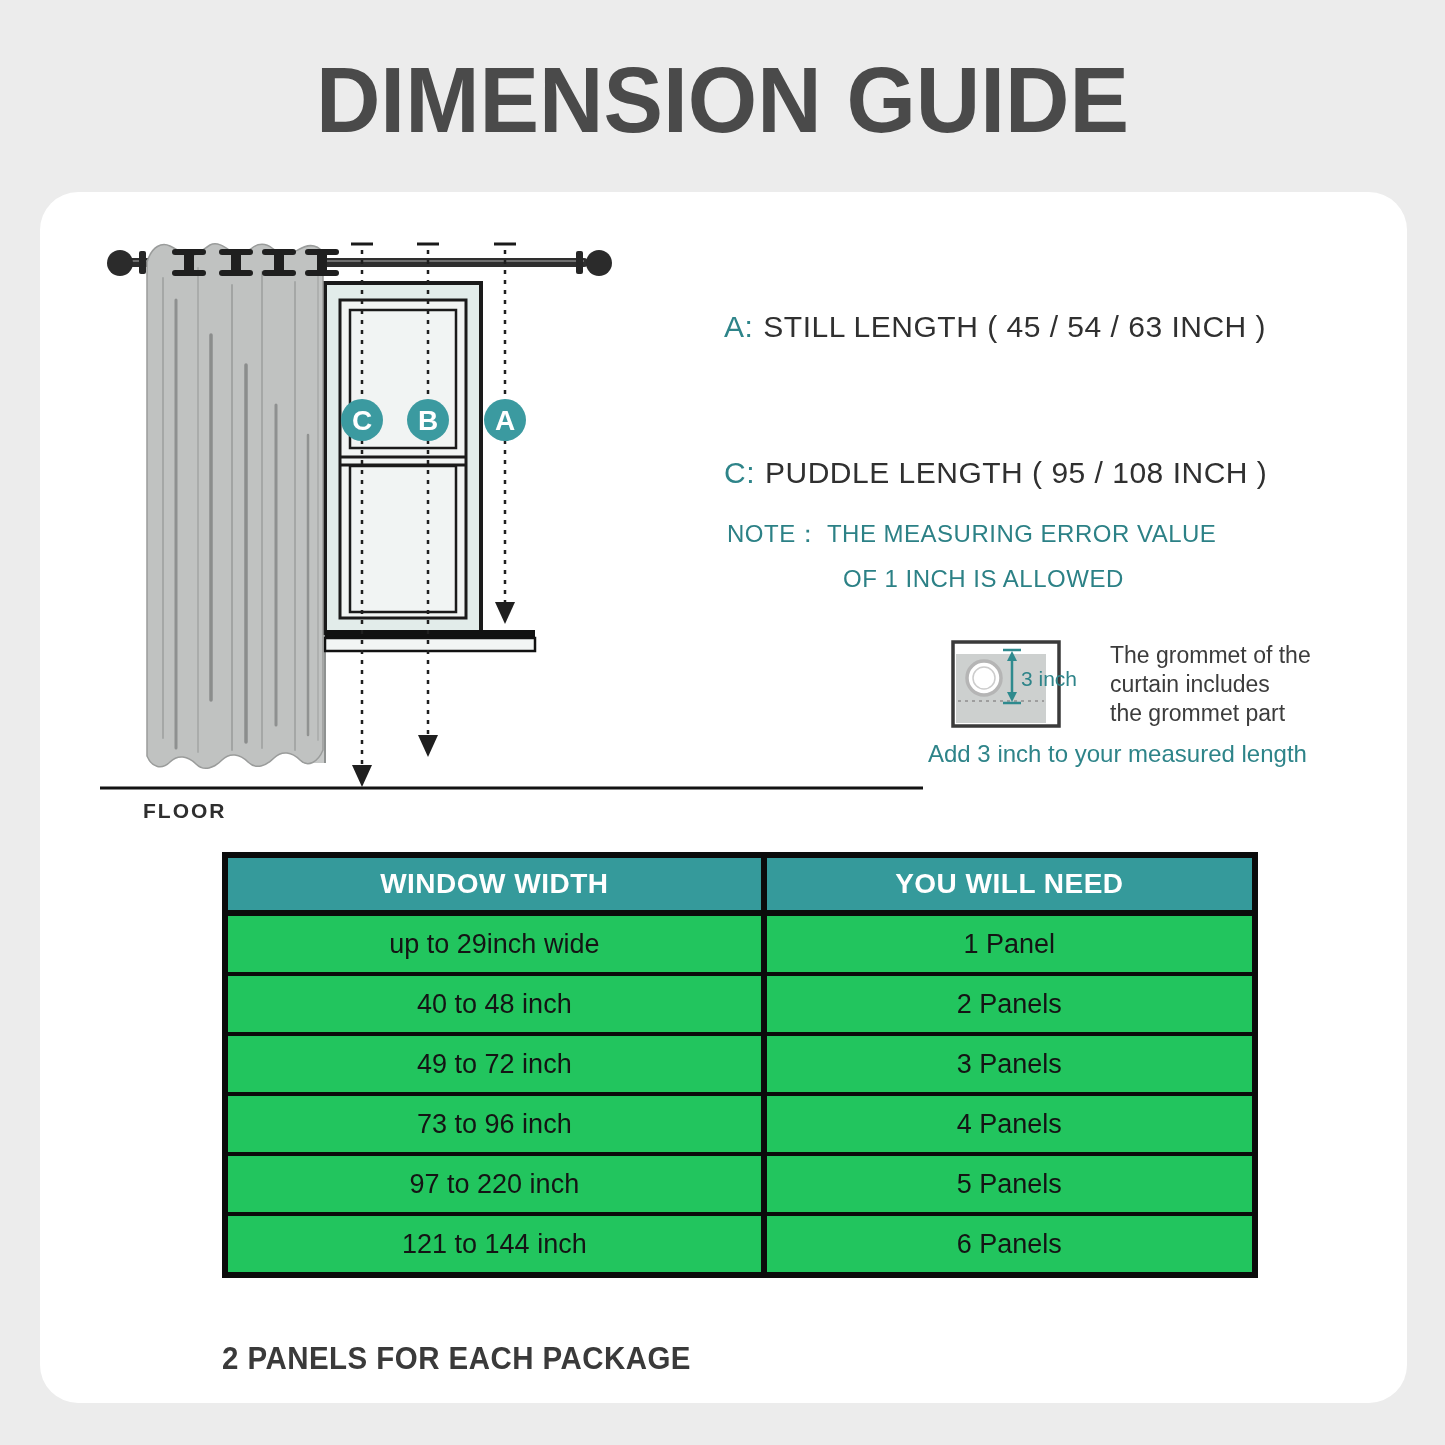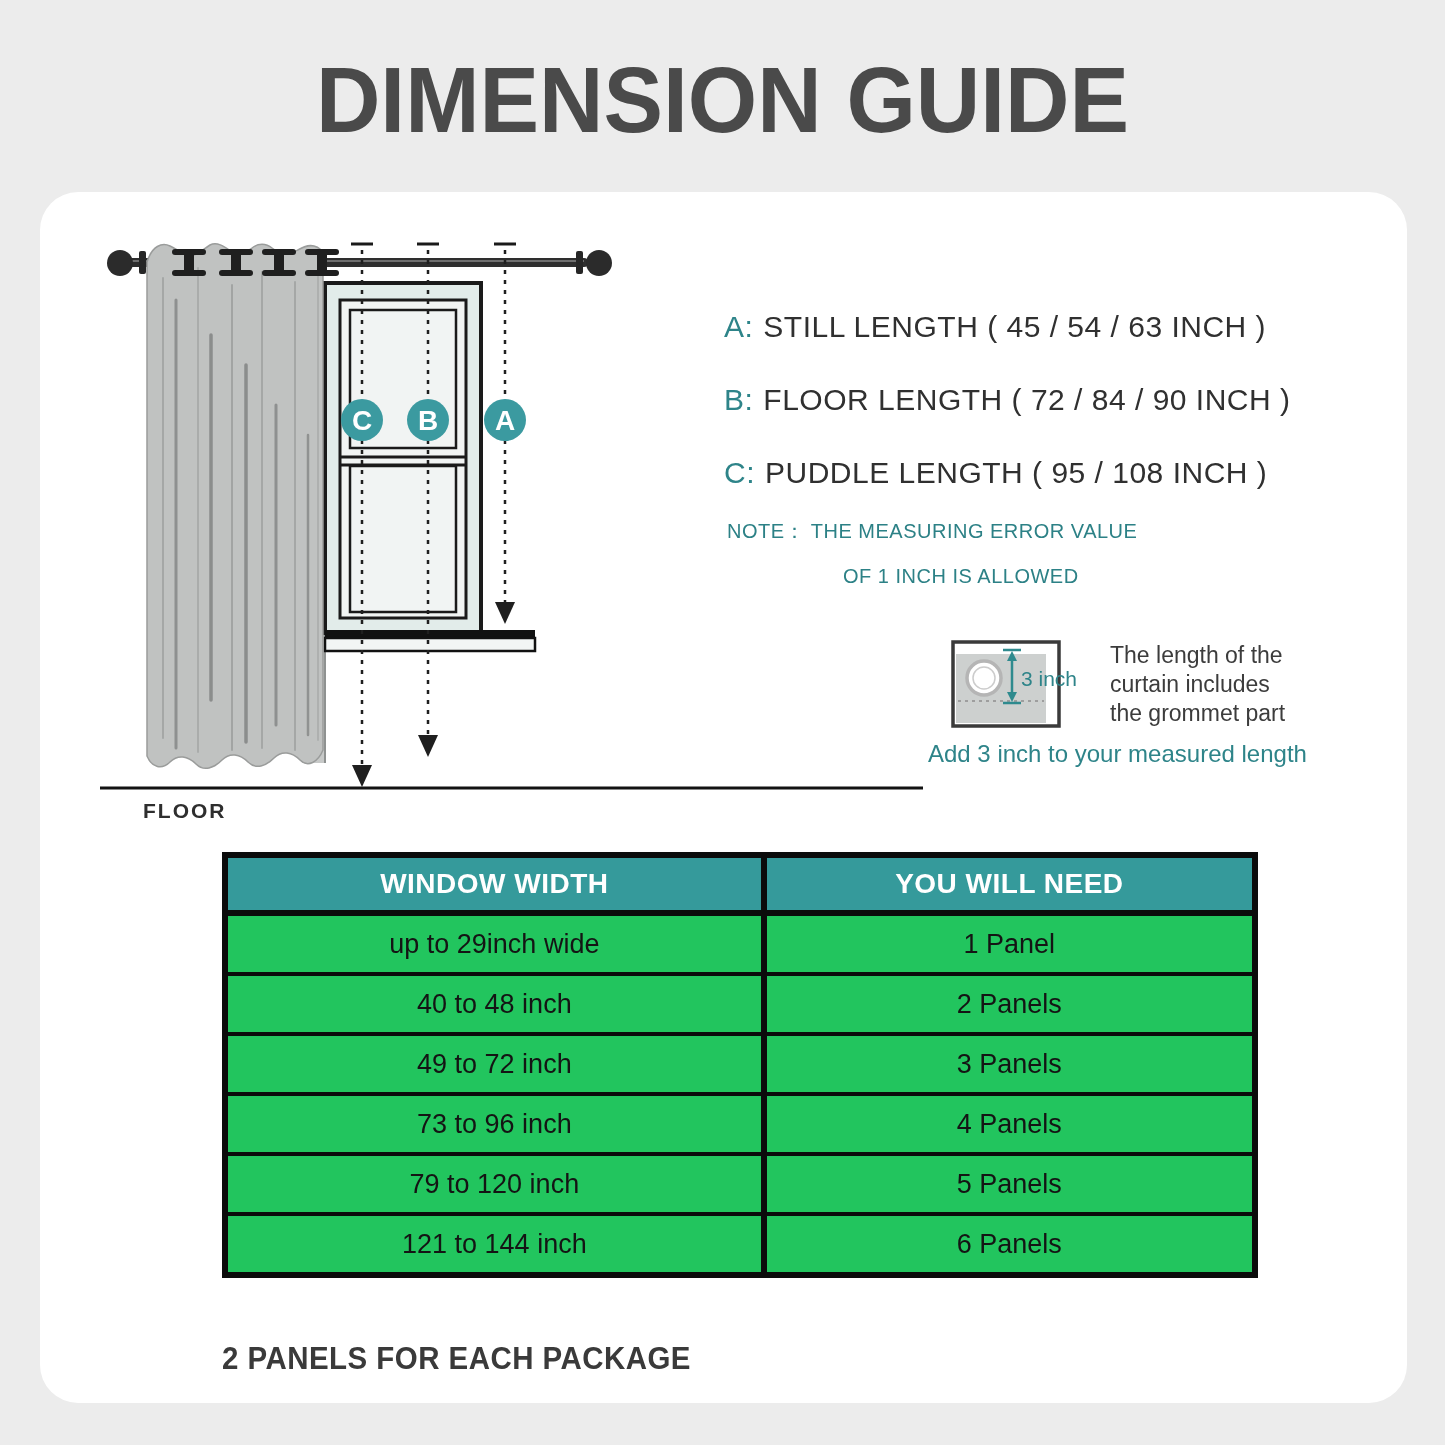--- a/index.html
+++ b/index.html
@@ -29,21 +29,21 @@
     position:absolute;left:724px;white-space:nowrap;
     font-size:30px;color:#303030;letter-spacing:0.5px;margin-top:17px;
   }
   .legend-key{color:#2e8489;margin-right:10px;}
   .legend-a{top:293px;}
   .legend-b{top:366px;}
   .legend-c{top:439px;}
 
   .note-line{
     position:absolute;white-space:nowrap;
-    font-size:20px;color:#2c8186;letter-spacing:0.5px;
+    font-size:24px;color:#2c8186;letter-spacing:0.5px;
   }
   .note-1{left:727px;top:518px;}
   .note-2{left:843px;top:565px;}
 
   .grommet-desc{
     position:absolute;left:1110px;top:641px;
     font-size:23px;line-height:29px;color:#3c3c3c;white-space:nowrap;
   }
   .grommet-desc span{display:block;}
   .grommet-caption{
@@ -181,23 +181,20 @@
       <text x="505" y="430">A</text>
     </g>
 
     <line x1="100" y1="788" x2="923" y2="788" stroke="#131313" stroke-width="3"></line>
     <text x="143" y="818" font-family="Liberation Sans, sans-serif" font-size="21" font-weight="bold" letter-spacing="2" fill="#2e2e2e">FLOOR</text>
   </svg>
 
   <div class="legend-row legend-a">
     <span class="legend-key">A:</span><span>STILL LENGTH ( 45 / 54 / 63 INCH )</span>
   </div>
-  <div class="legend-row legend-b">
-    <span class="legend-key">B:</span><span>FLOOR LENGTH ( 72 / 84 / 90 INCH )</span>
-  </div>
   <div class="legend-row legend-c">
     <span class="legend-key">C:</span><span>PUDDLE LENGTH ( 95 / 108 INCH )</span>
   </div>
 
   <div class="note-line note-1">NOTE：  THE MEASURING ERROR VALUE</div>
   <div class="note-line note-2">OF 1 INCH IS ALLOWED</div>
 
   <svg class="grommet-svg" viewBox="942 630 165 105">
     <rect x="953" y="642" width="106" height="84" fill="#ffffff" stroke="#3a3a3a" stroke-width="3.5"></rect>
     <rect x="956" y="654" width="90" height="69" fill="#cdd0cf"></rect>
@@ -210,21 +207,21 @@
       <line x1="1012" y1="656" x2="1012" y2="697"></line>
     </g>
     <g fill="#2e8a8e">
       <polygon points="1012,651 1007,661 1017,661"></polygon>
       <polygon points="1012,702 1007,692 1017,692"></polygon>
     </g>
     <text x="1021" y="686" font-family="Liberation Sans, sans-serif" font-size="21" fill="#2e8489">3 inch</text>
   </svg>
 
   <div class="grommet-desc">
-    <span>The length of the</span>
+    <span>The grommet of the</span>
     <span>curtain includes</span>
     <span>the grommet part</span>
   </div>
   <div class="grommet-caption">Add 3 inch to your measured length</div>
 
   <table class="panel-table">
     <colgroup>
         <col class="c1">
         <col class="c2">
       </colgroup>
@@ -245,21 +242,21 @@
       </tr>
       <tr>
         <td>49 to 72 inch</td>
         <td>3 Panels</td>
       </tr>
       <tr>
         <td>73 to 96 inch</td>
         <td>4 Panels</td>
       </tr>
       <tr>
-        <td>79 to 120 inch</td>
+        <td>97 to 220 inch</td>
         <td>5 Panels</td>
       </tr>
       <tr>
         <td>121 to 144 inch</td>
         <td>6 Panels</td>
       </tr>
     </tbody>
   </table>
 
   <div class="table-footer">2 PANELS FOR EACH PACKAGE</div>

